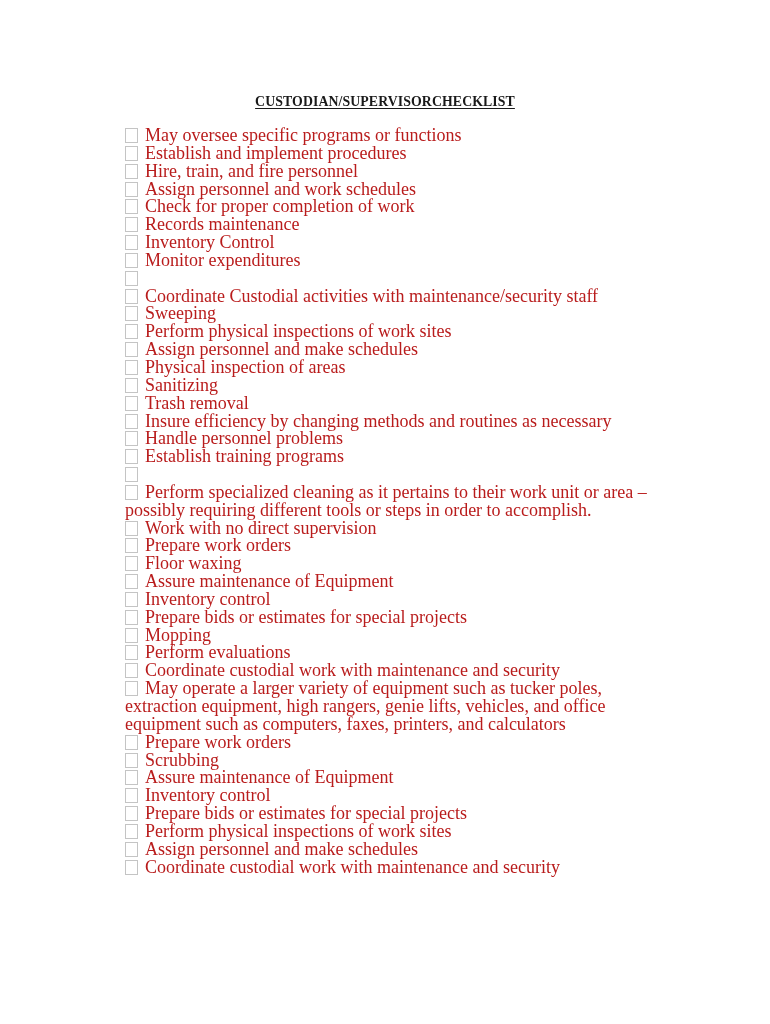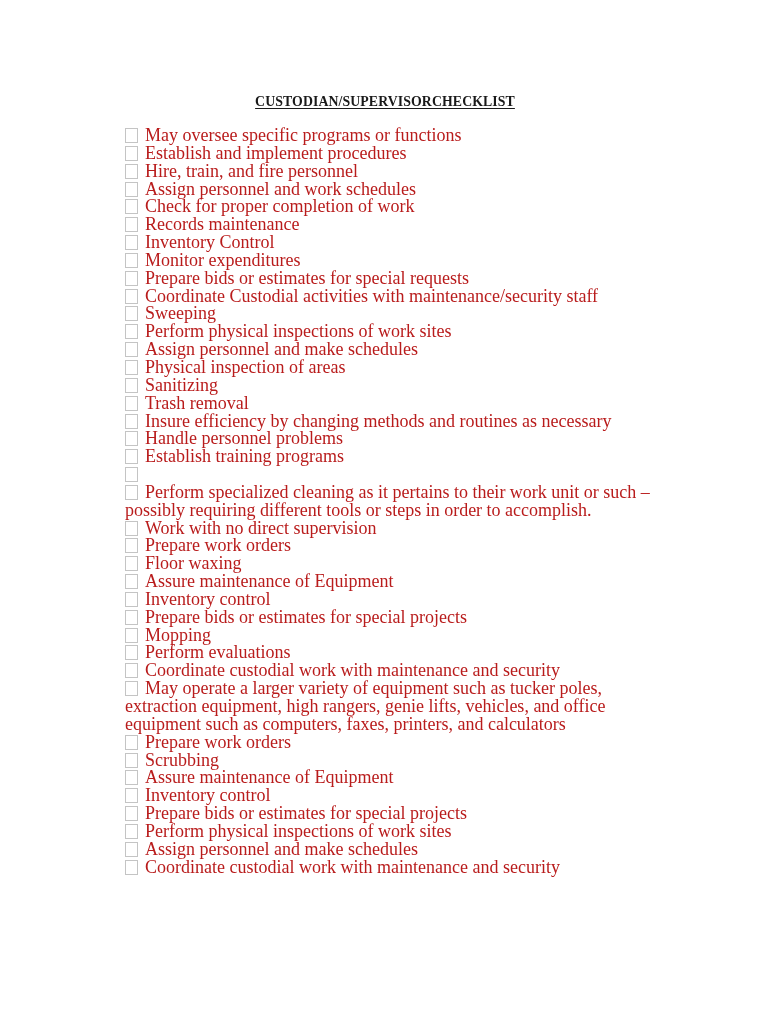--- a/index.html
+++ b/index.html
@@ -85,33 +85,33 @@
 
   <div class="checklist">
       <p class="check-item"><span class="checkbox" role="checkbox" aria-checked="false"></span><span class="item-text">May oversee specific programs or functions</span></p>
       <p class="check-item"><span class="checkbox" role="checkbox" aria-checked="false"></span><span class="item-text">Establish and implement procedures</span></p>
       <p class="check-item"><span class="checkbox" role="checkbox" aria-checked="false"></span><span class="item-text">Hire, train, and fire personnel</span></p>
       <p class="check-item"><span class="checkbox" role="checkbox" aria-checked="false"></span><span class="item-text">Assign personnel and work schedules</span></p>
       <p class="check-item"><span class="checkbox" role="checkbox" aria-checked="false"></span><span class="item-text">Check for proper completion of work</span></p>
       <p class="check-item"><span class="checkbox" role="checkbox" aria-checked="false"></span><span class="item-text">Records maintenance</span></p>
       <p class="check-item"><span class="checkbox" role="checkbox" aria-checked="false"></span><span class="item-text">Inventory Control</span></p>
       <p class="check-item"><span class="checkbox" role="checkbox" aria-checked="false"></span><span class="item-text">Monitor expenditures</span></p>
-      <p class="check-item"><span class="checkbox" role="checkbox" aria-checked="false"></span><span class="item-text">Prepare bids or estimates for special requests</span></p>
+      <p class="check-item"><span class="checkbox" role="checkbox" aria-checked="false"></span></p>
       <p class="check-item"><span class="checkbox" role="checkbox" aria-checked="false"></span><span class="item-text">Coordinate Custodial activities with maintenance/security staff</span></p>
       <p class="check-item"><span class="checkbox" role="checkbox" aria-checked="false"></span><span class="item-text">Sweeping</span></p>
       <p class="check-item"><span class="checkbox" role="checkbox" aria-checked="false"></span><span class="item-text">Perform physical inspections of work sites</span></p>
       <p class="check-item"><span class="checkbox" role="checkbox" aria-checked="false"></span><span class="item-text">Assign personnel and make schedules</span></p>
       <p class="check-item"><span class="checkbox" role="checkbox" aria-checked="false"></span><span class="item-text">Physical inspection of areas</span></p>
       <p class="check-item"><span class="checkbox" role="checkbox" aria-checked="false"></span><span class="item-text">Sanitizing</span></p>
       <p class="check-item"><span class="checkbox" role="checkbox" aria-checked="false"></span><span class="item-text">Trash removal</span></p>
       <p class="check-item"><span class="checkbox" role="checkbox" aria-checked="false"></span><span class="item-text">Insure efficiency by changing methods and routines as necessary</span></p>
       <p class="check-item"><span class="checkbox" role="checkbox" aria-checked="false"></span><span class="item-text">Handle personnel problems</span></p>
       <p class="check-item"><span class="checkbox" role="checkbox" aria-checked="false"></span><span class="item-text">Establish training programs</span></p>
       <p class="check-item"><span class="checkbox" role="checkbox" aria-checked="false"></span></p>
-      <p class="check-item"><span class="checkbox" role="checkbox" aria-checked="false"></span><span class="item-text">Perform specialized cleaning as it pertains to their work unit or such – possibly requiring different tools or steps in order to accomplish.</span></p>
+      <p class="check-item"><span class="checkbox" role="checkbox" aria-checked="false"></span><span class="item-text">Perform specialized cleaning as it pertains to their work unit or area – possibly requiring different tools or steps in order to accomplish.</span></p>
       <p class="check-item"><span class="checkbox" role="checkbox" aria-checked="false"></span><span class="item-text">Work with no direct supervision</span></p>
       <p class="check-item"><span class="checkbox" role="checkbox" aria-checked="false"></span><span class="item-text">Prepare work orders</span></p>
       <p class="check-item"><span class="checkbox" role="checkbox" aria-checked="false"></span><span class="item-text">Floor waxing</span></p>
       <p class="check-item"><span class="checkbox" role="checkbox" aria-checked="false"></span><span class="item-text">Assure maintenance of Equipment</span></p>
       <p class="check-item"><span class="checkbox" role="checkbox" aria-checked="false"></span><span class="item-text">Inventory control</span></p>
       <p class="check-item"><span class="checkbox" role="checkbox" aria-checked="false"></span><span class="item-text">Prepare bids or estimates for special projects</span></p>
       <p class="check-item"><span class="checkbox" role="checkbox" aria-checked="false"></span><span class="item-text">Mopping</span></p>
       <p class="check-item"><span class="checkbox" role="checkbox" aria-checked="false"></span><span class="item-text">Perform evaluations</span></p>
       <p class="check-item"><span class="checkbox" role="checkbox" aria-checked="false"></span><span class="item-text">Coordinate custodial work with maintenance and security</span></p>
       <p class="check-item"><span class="checkbox" role="checkbox" aria-checked="false"></span><span class="item-text">May operate a larger variety of equipment such as tucker poles, extraction equipment, high rangers, genie lifts, vehicles, and office equipment such as computers, faxes, printers, and calculators</span></p>

